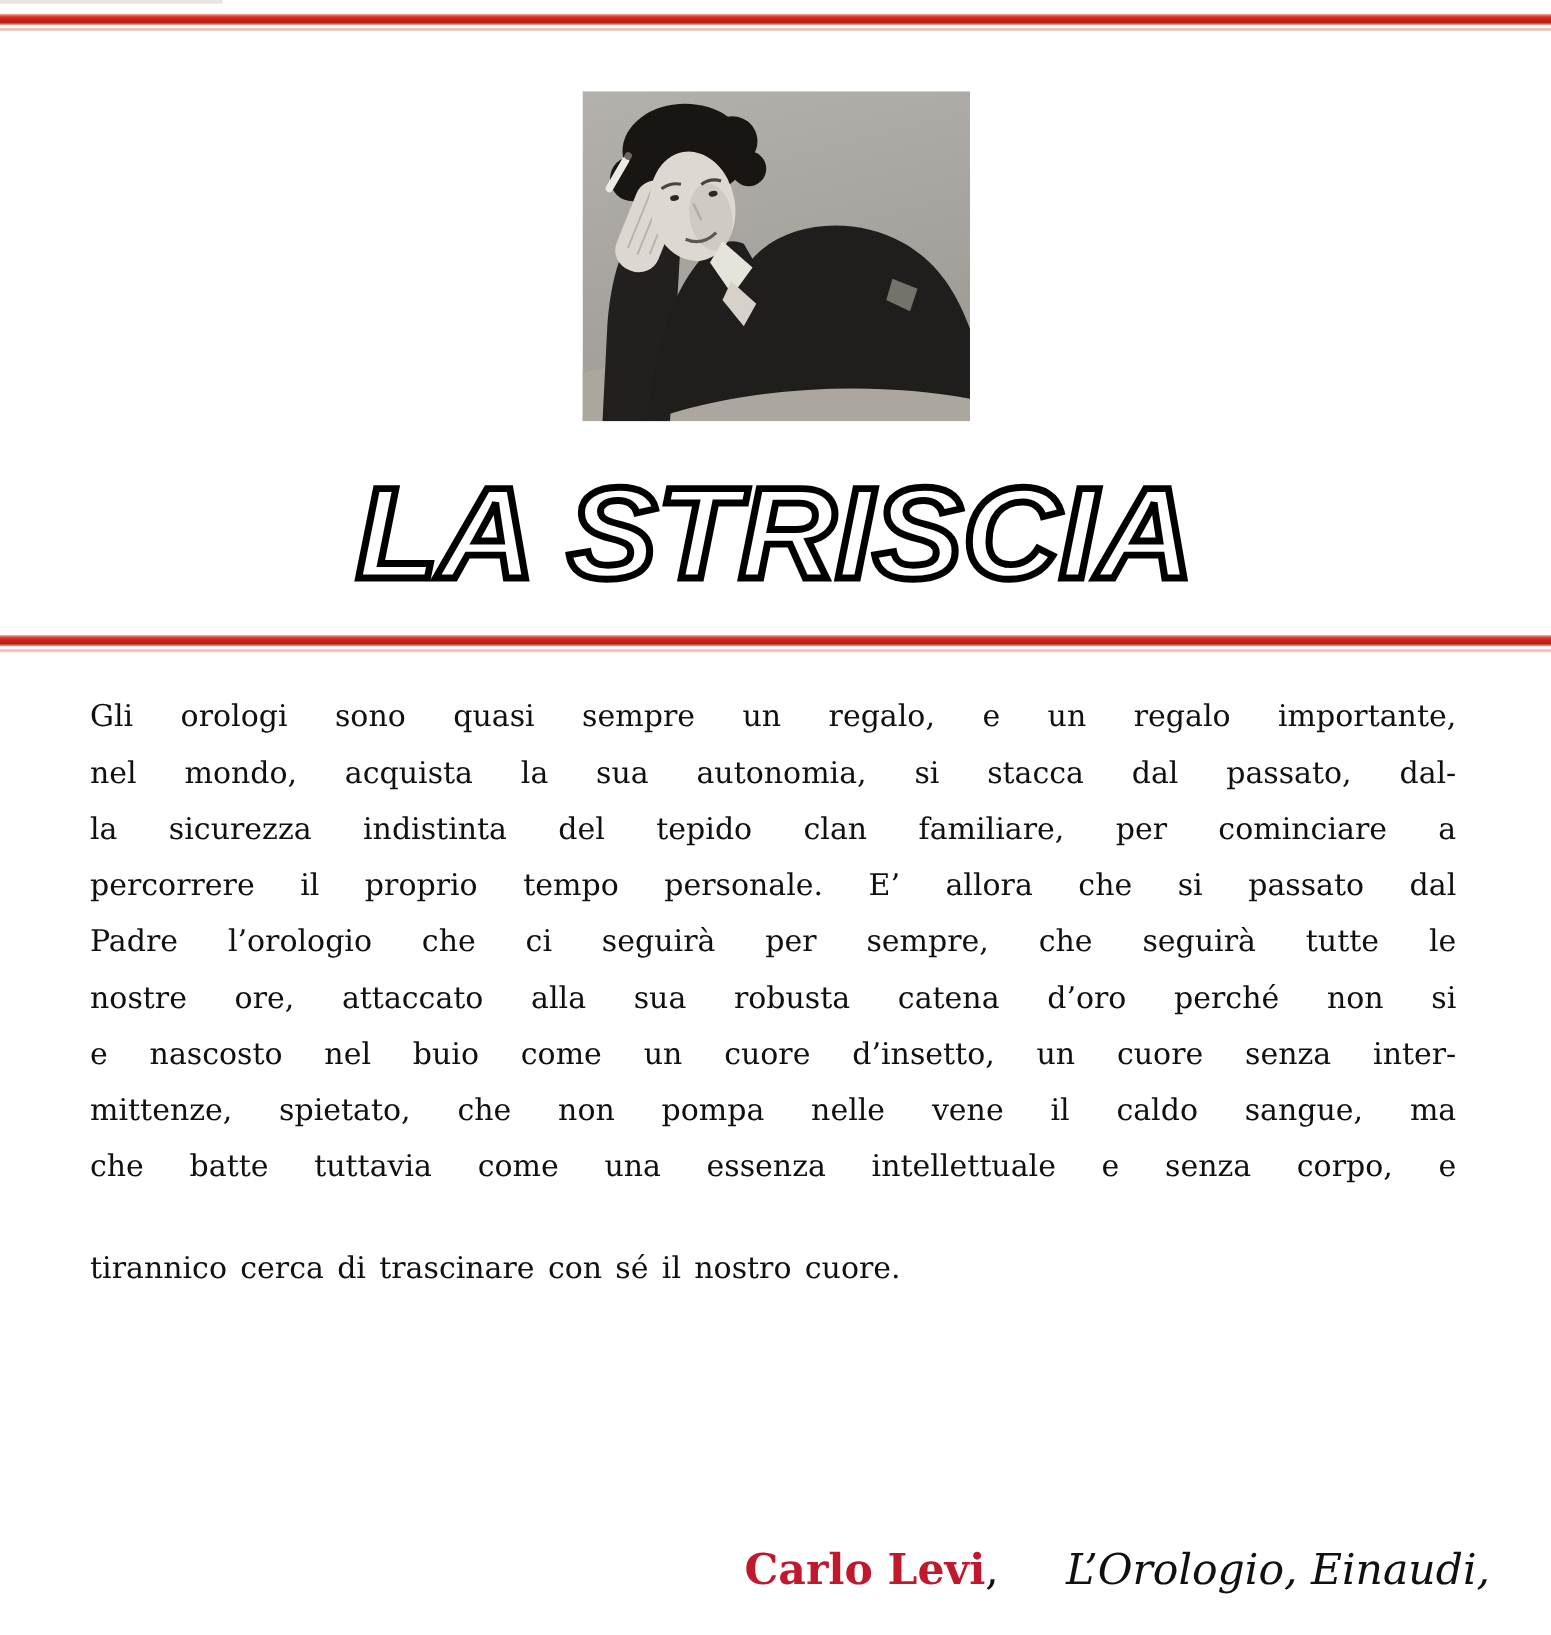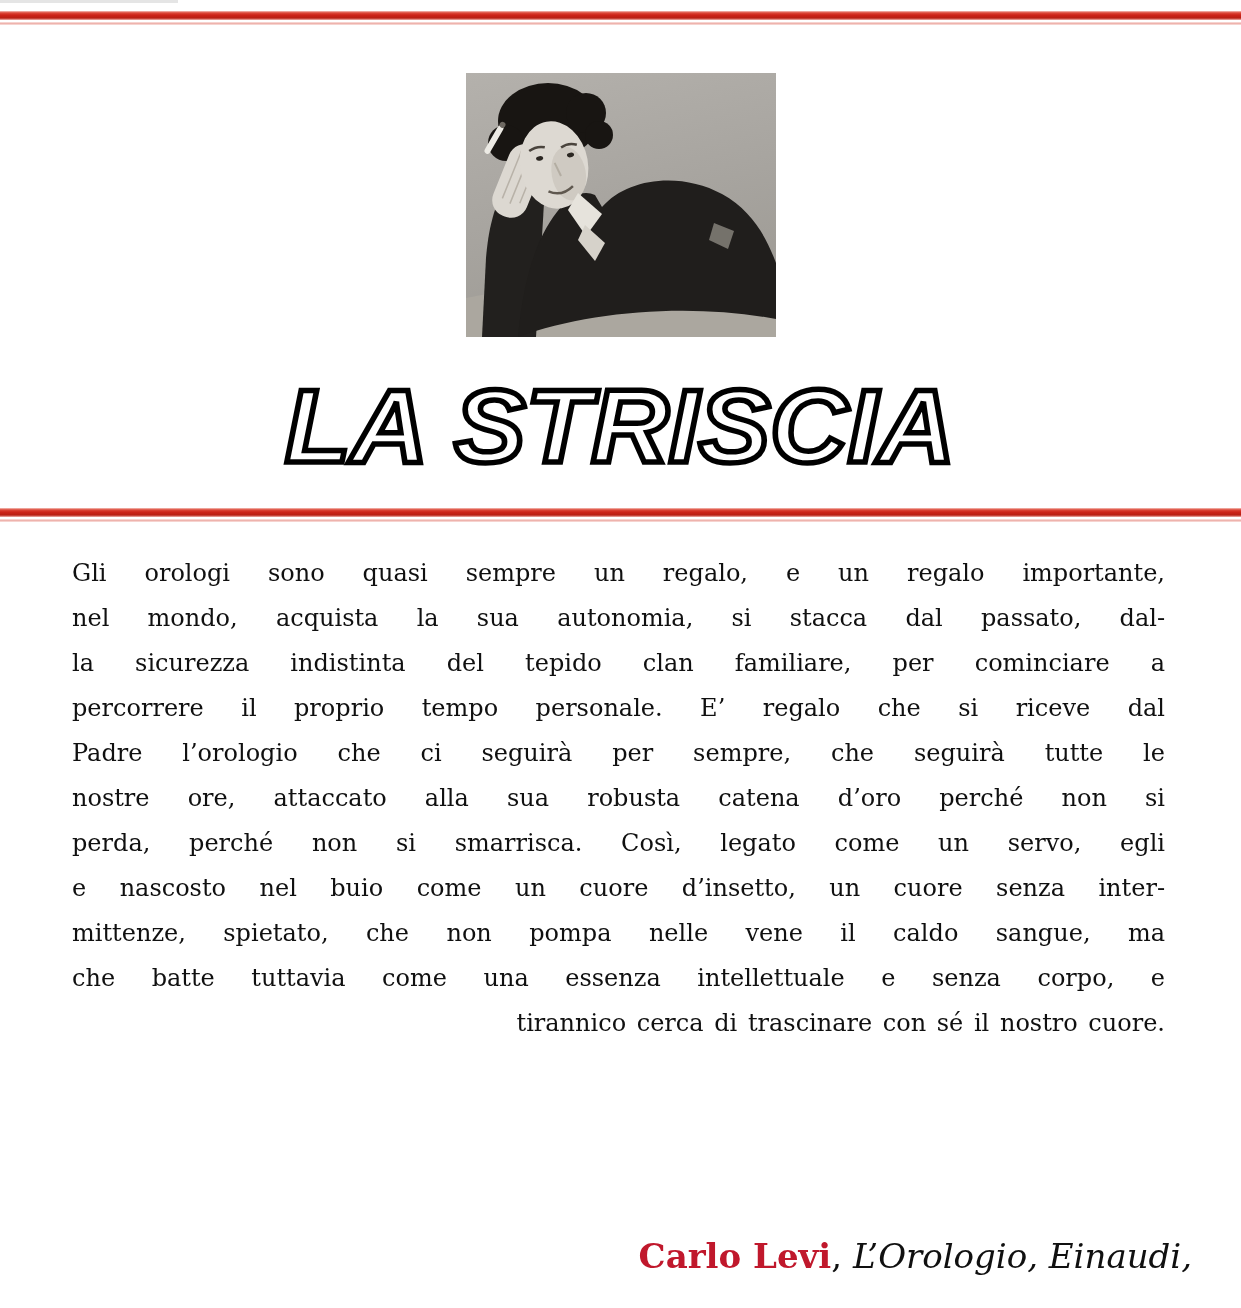--- a/index.html
+++ b/index.html
@@ -56,34 +56,34 @@
     position: absolute; left: 72px; top: 551px; width: 1093px;
     font-size: 24px; line-height: 45px;
     color: var(--text-black, #101010);
     word-spacing: 3px;
   }
   .jline {
     text-align: justify;
     text-align-last: justify;
     height: 45px;
   }
-  .lline { text-align: right; height: 45px; }
+  .lline { text-align: left; height: 45px; margin-top: 36px; }
 
   
   .attribution {
     position: absolute; left: 72px; top: 1234px; width: 1120px;
     text-align: right;
     font-size: 34px; line-height: 44px;
     color: var(--text-black, #101010);
   }
   .attribution .author {
     color: var(--attribution-author-red, #c0182c);
     font-weight: bold;
   }
-  .attribution .work { font-style: italic; }
+  .attribution .work { font-style: italic; margin-left: 43px; }
 </style>
 </head>
 <body>
 
 <div class="page">
 
   <div class="scan-artifact"></div>
 
   <div class="rule rule-top">
     <div class="rule-main"></div>
@@ -148,24 +148,23 @@
   <div class="rule rule-mid">
     <div class="rule-main"></div>
     <div class="rule-sub"></div>
   </div>
 
   <div class="body-text">
     <div>
         <div class="jline">Gli orologi sono quasi sempre un regalo, e un regalo importante,</div>
         <div class="jline">nel mondo, acquista la sua autonomia, si stacca dal passato, dal-</div>
         <div class="jline">la sicurezza indistinta del tepido clan familiare, per cominciare a</div>
-        <div class="jline">percorrere il proprio tempo personale. E’ regalo che si riceve dal</div>
+        <div class="jline">percorrere il proprio tempo personale. E’ allora che si passato dal</div>
         <div class="jline">Padre l’orologio che ci seguirà per sempre, che seguirà tutte le</div>
         <div class="jline">nostre ore, attaccato alla sua robusta catena d’oro perché non si</div>
-        <div class="jline">perda, perché non si smarrisca. Così, legato come un servo, egli</div>
         <div class="jline">e nascosto nel buio come un cuore d’insetto, un cuore senza inter-</div>
         <div class="jline">mittenze, spietato, che non pompa nelle vene il caldo sangue, ma</div>
         <div class="jline">che batte tuttavia come una essenza intellettuale e senza corpo, e</div>
       </div>
     <div class="lline">tirannico cerca di trascinare con sé il nostro cuore.</div>
   </div>
 
   <div class="attribution"><span class="author">Carlo Levi</span><span class="sep">, </span><span class="work">L’Orologio, Einaudi,</span></div>
 
 </div>

